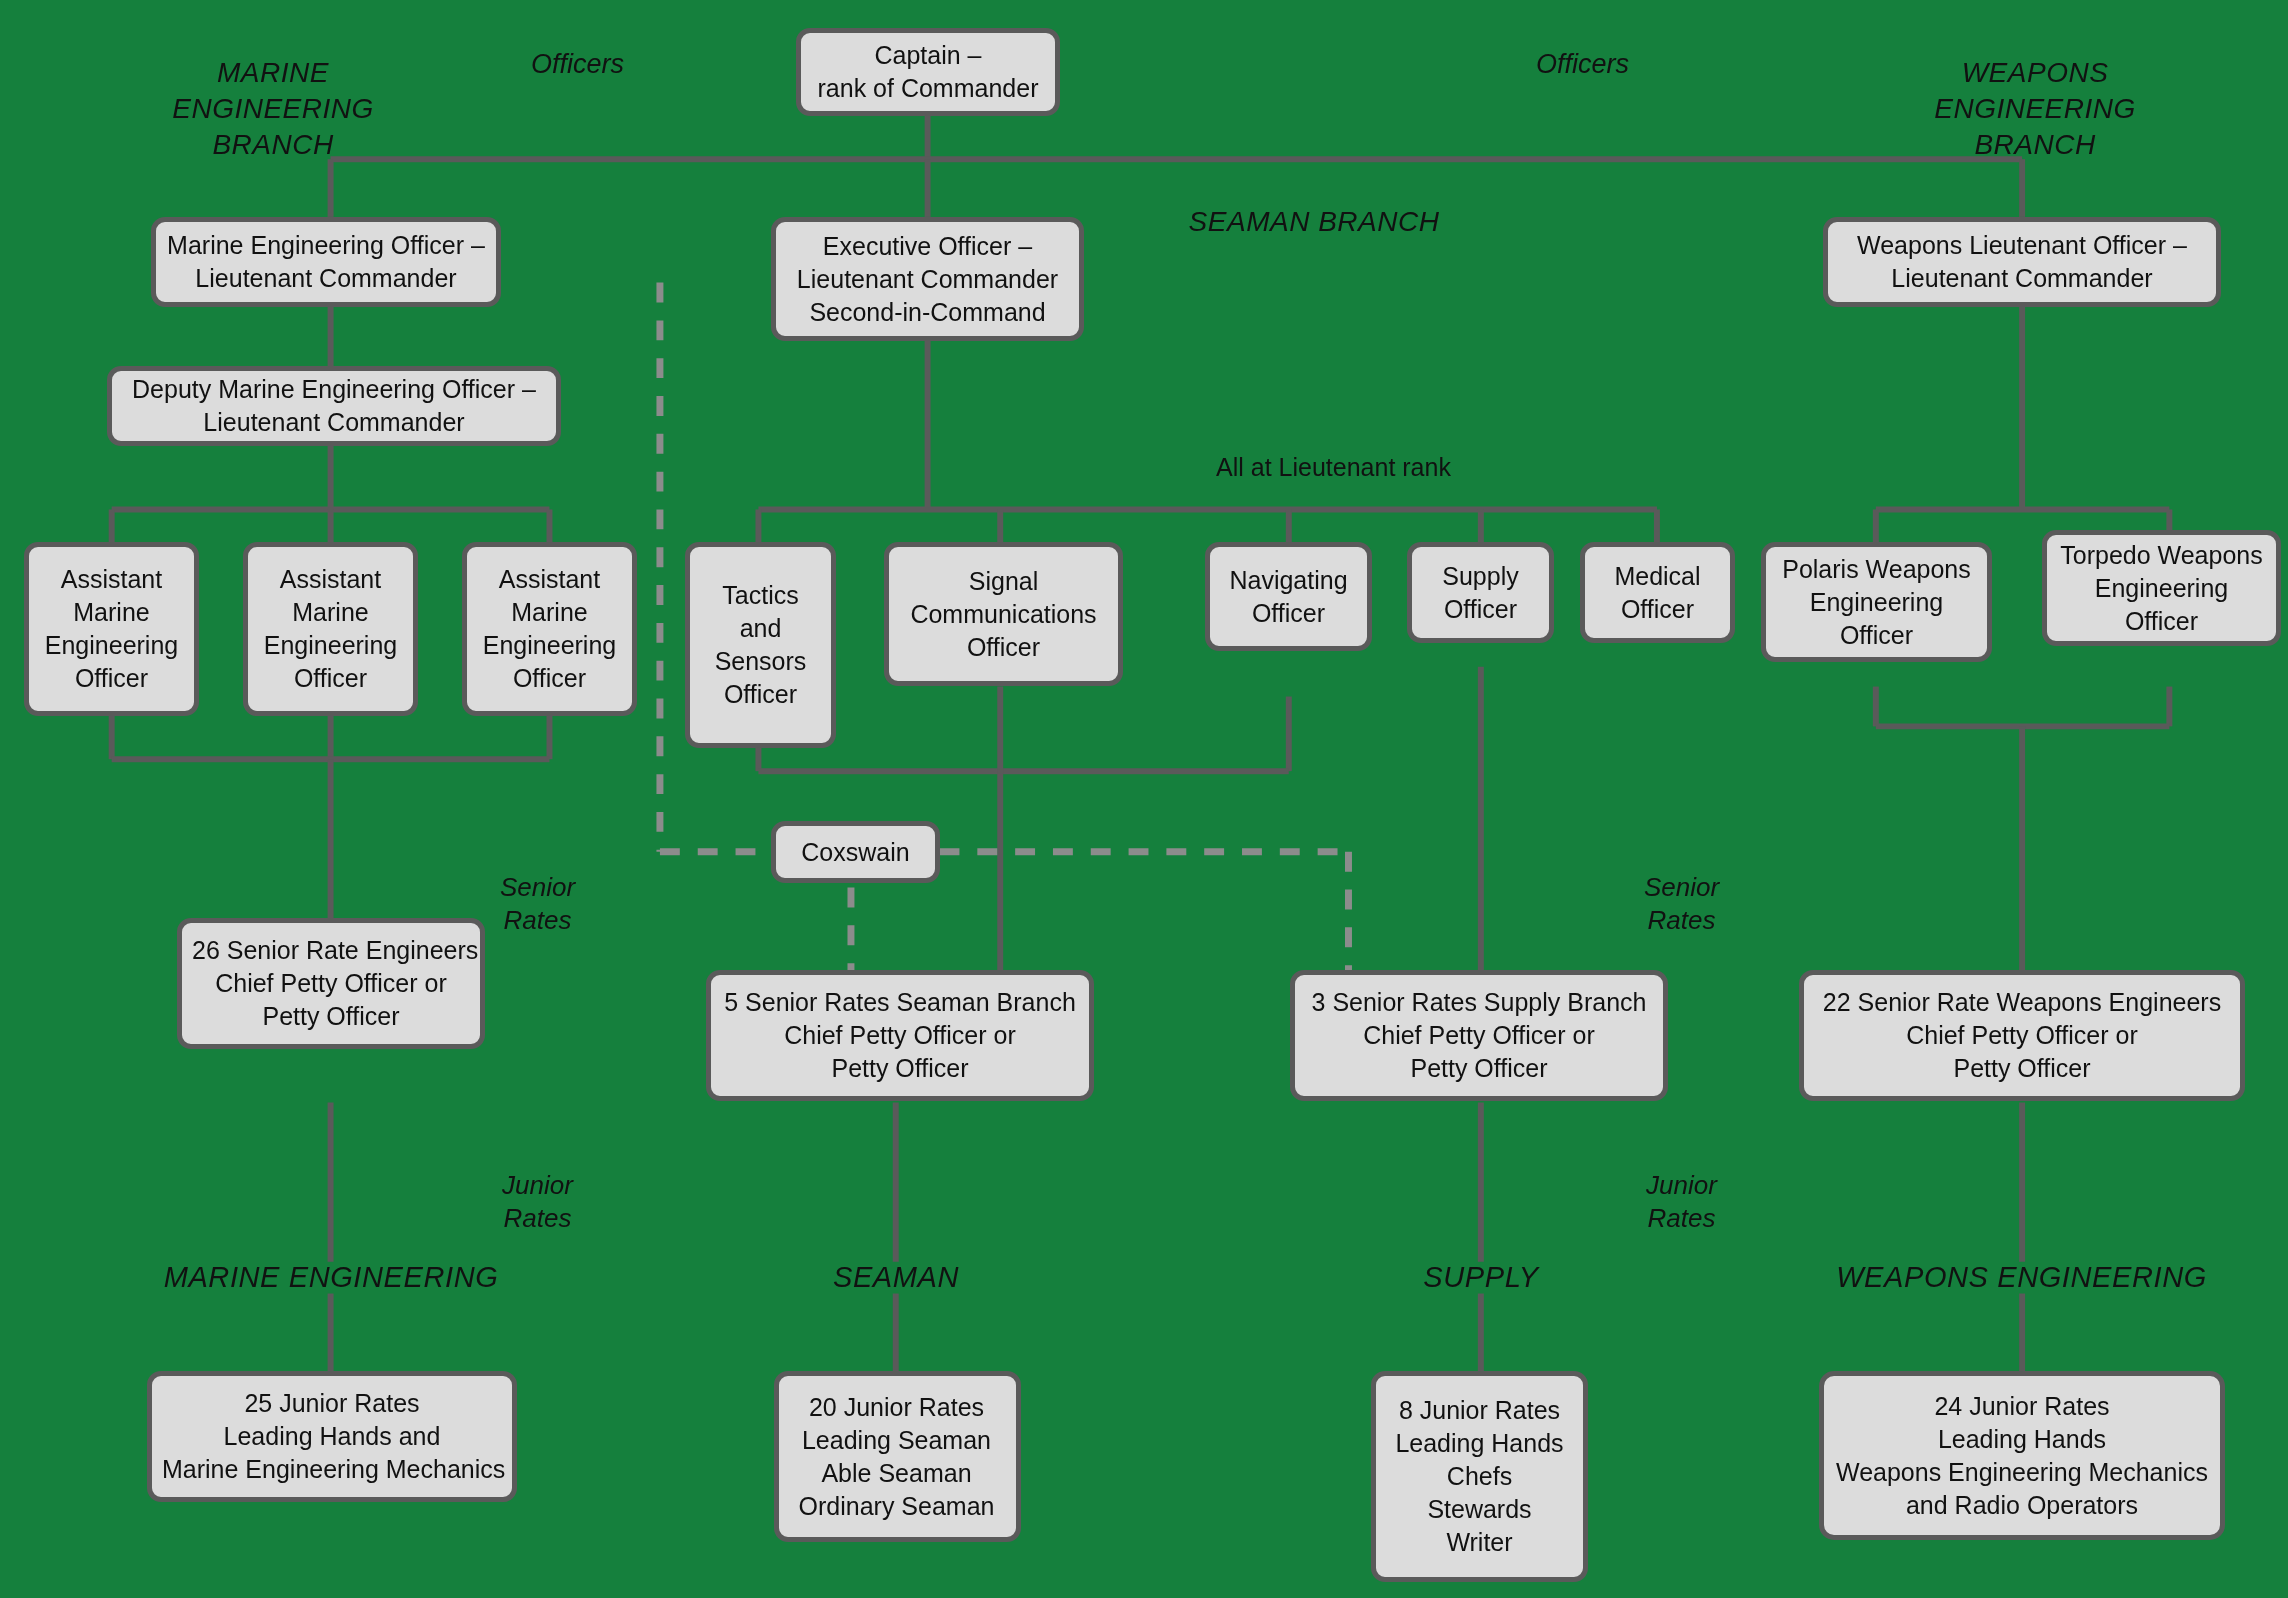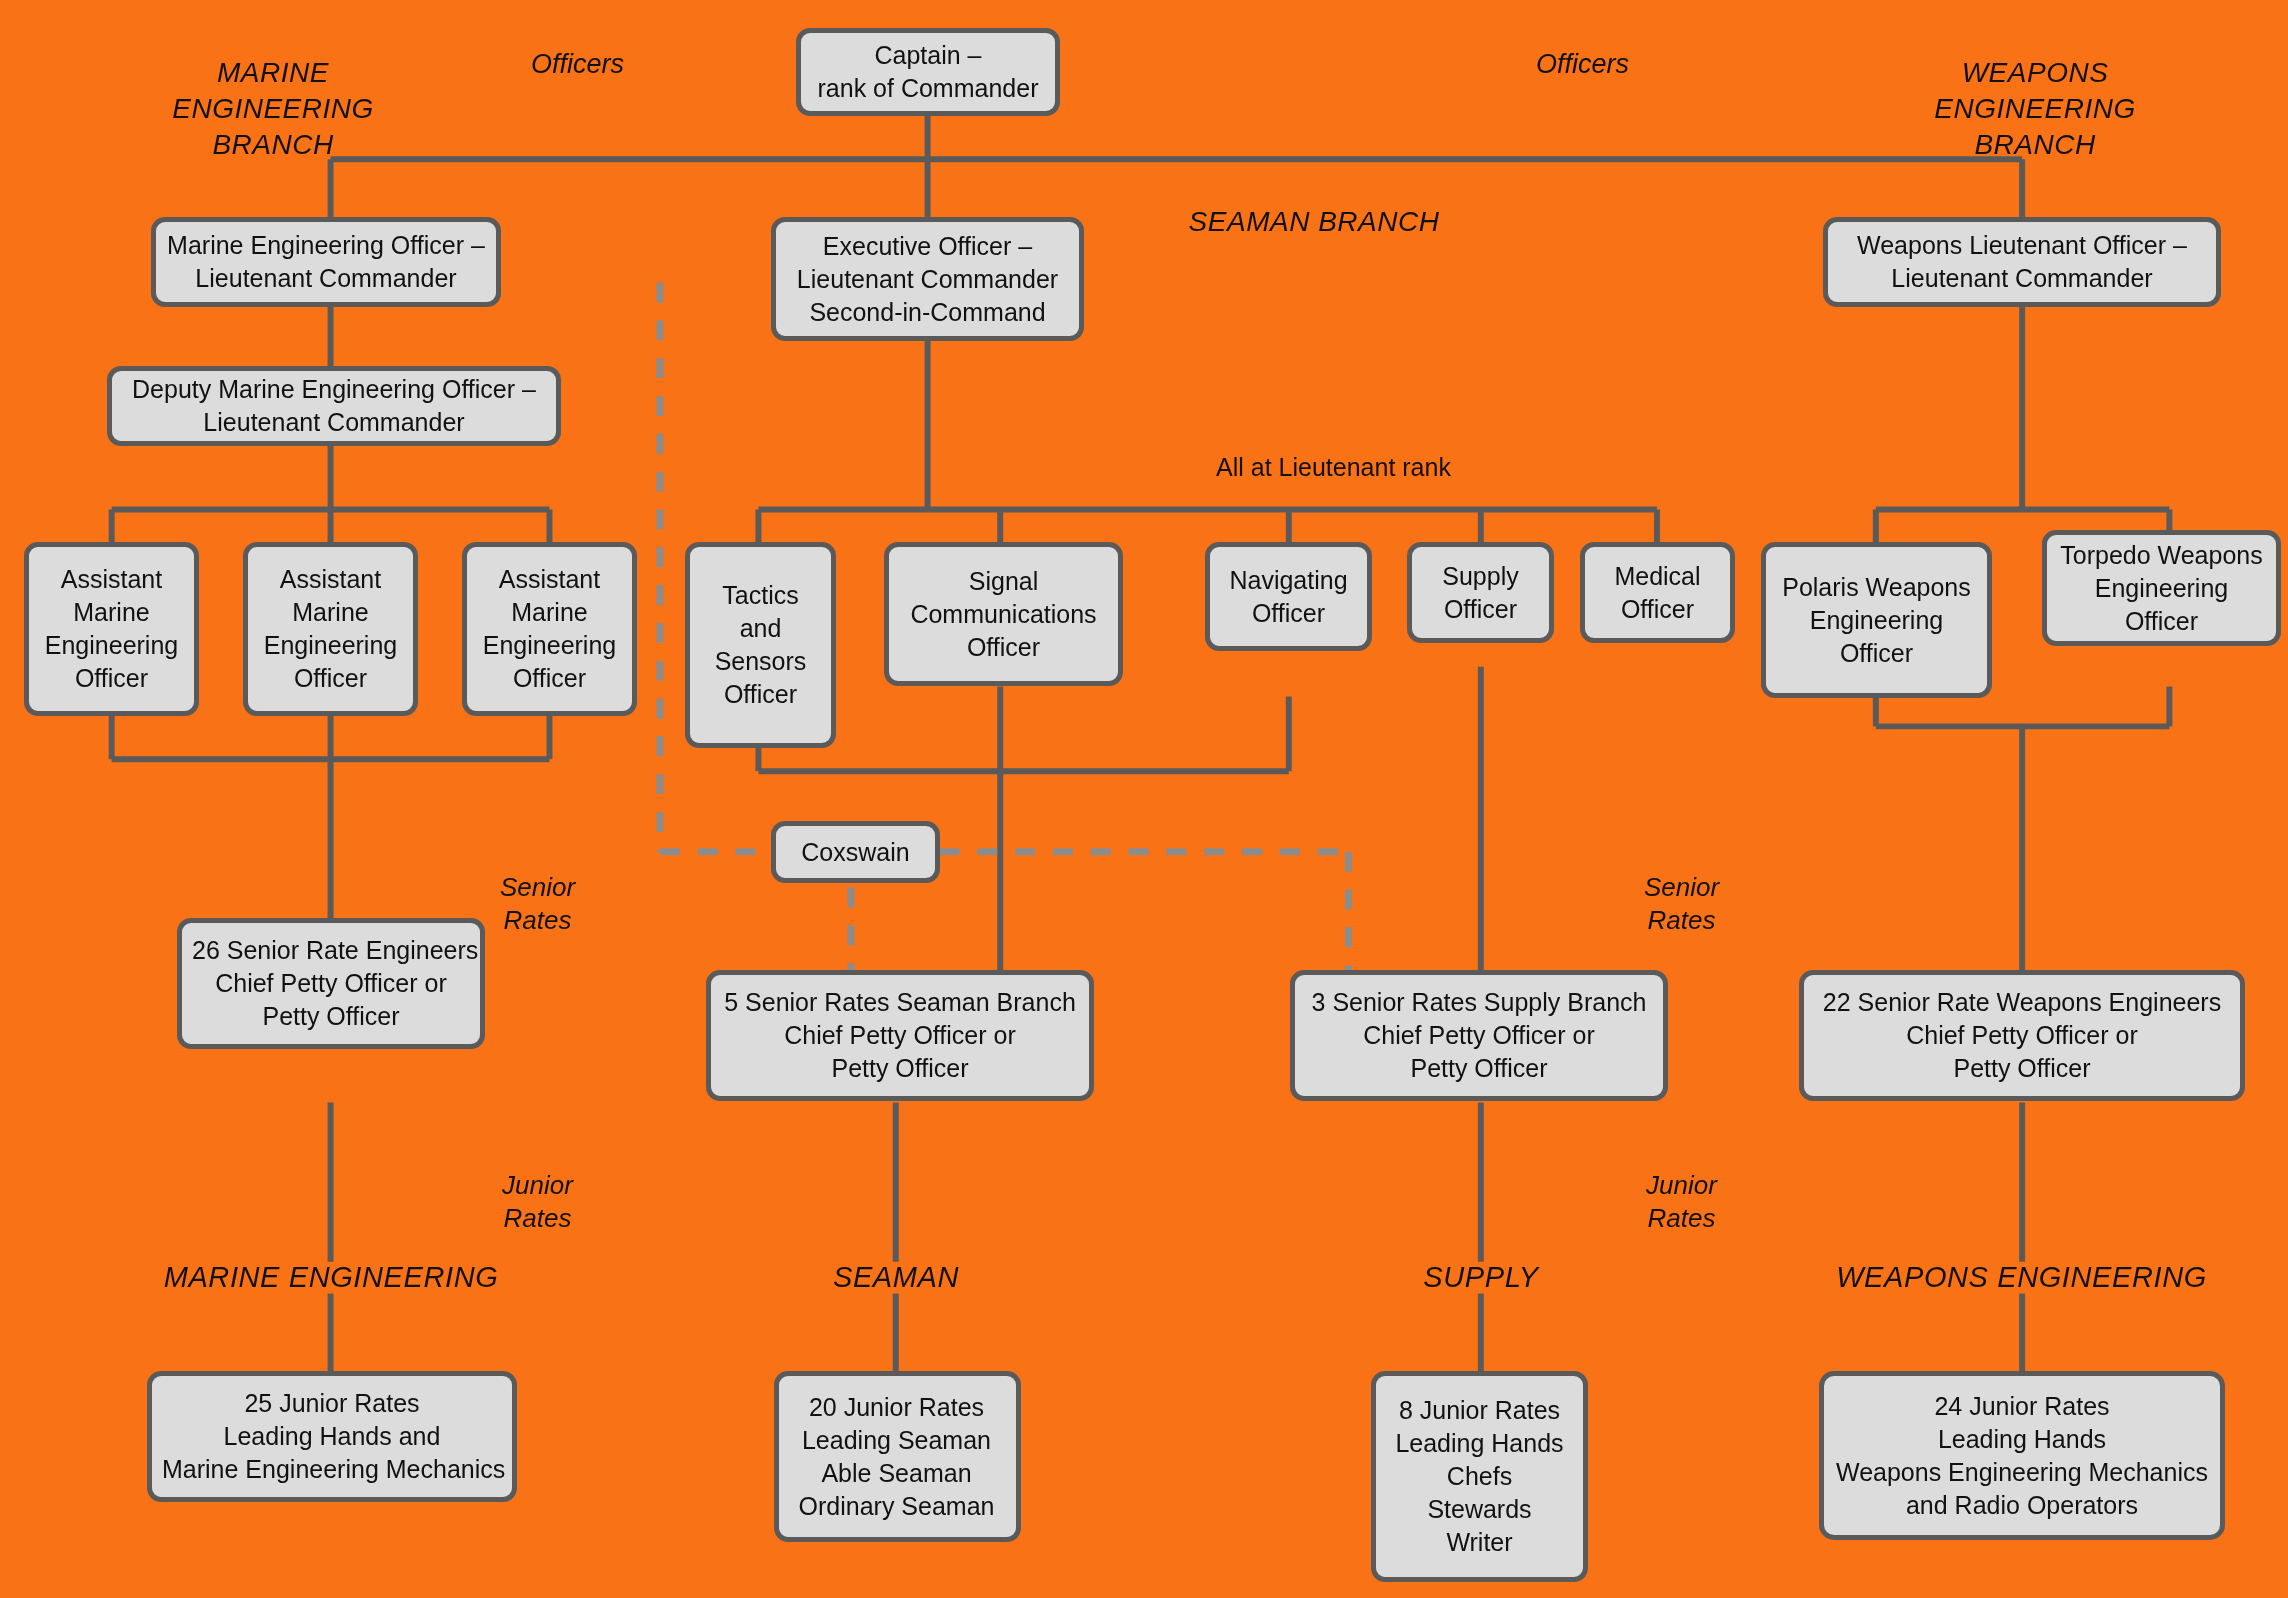--- a/index.html
+++ b/index.html
@@ -4,21 +4,21 @@
 <style>
   html, body {
     margin: 0;
     padding: 0;
     background: #ffffff;
   }
   #stage {
     position: relative;
     width: 2289px;
     height: 1599px;
-    background: #f97316;
+    background: #15803d;
     font-family: "Liberation Sans", sans-serif;
     overflow: hidden;
   }
   svg.wires {
     position: absolute;
     left: 0; top: 0;
     width: 2289px;
     height: 1599px;
     pointer-events: none;
   }
@@ -305,21 +305,21 @@
     </div>
   </div>
 
   <div class="node" style="left:1580px; top:542px; width:155px; height:101px;">
     <div class="lines">
       <span class="ln">Medical</span>
       <span class="ln">Officer</span>
     </div>
   </div>
 
-  <div class="node" style="left:1761px; top:542px; width:231px; height:156px;">
+  <div class="node" style="left:1761px; top:542px; width:231px; height:120px;">
     <div class="lines">
       <span class="ln">Polaris Weapons</span>
       <span class="ln">Engineering</span>
       <span class="ln">Officer</span>
     </div>
   </div>
 
   <div class="node" style="left:2042px; top:530px; width:239px; height:116px;">
     <div class="lines">
       <span class="ln">Torpedo Weapons</span>

